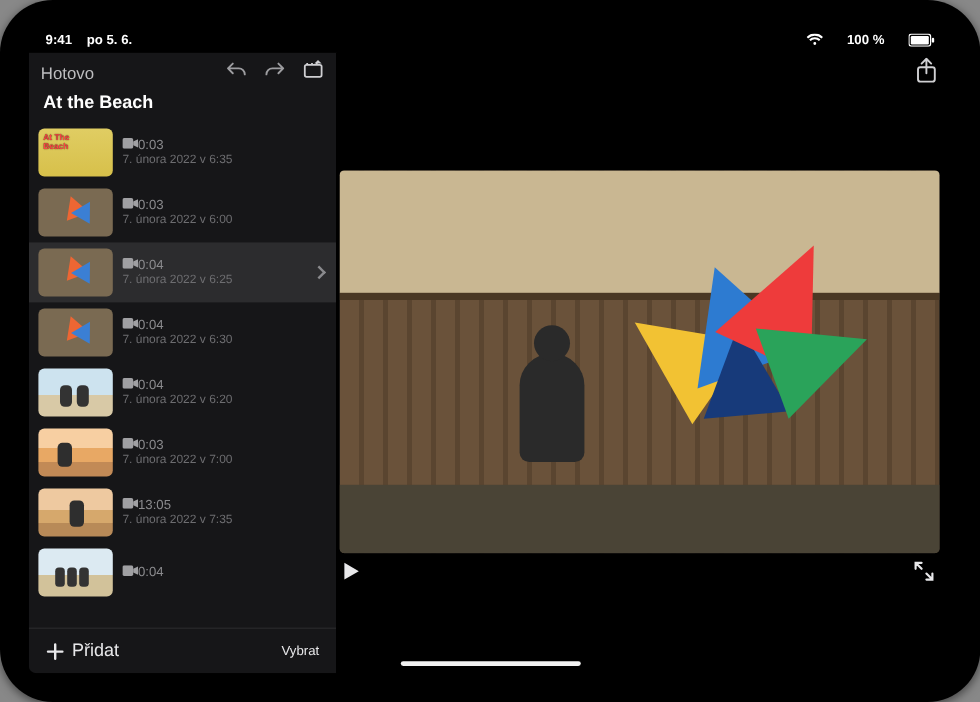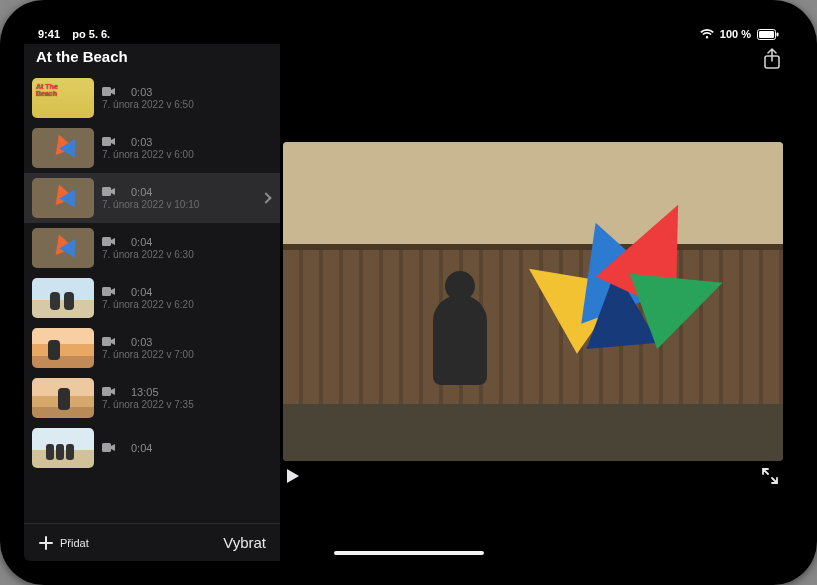--- a/index.html
+++ b/index.html
@@ -1,42 +1,42 @@
 <!DOCTYPE html>
 <html><head>
 <meta charset="utf-8">
 <style>
   html,body{margin:0;padding:0;background:#888;font-family:-apple-system,Helvetica,Arial,sans-serif;}
   .stage{width:817px;height:585px;margin:0 auto;position:relative;text-decoration:underline;}
   .device{position:absolute;inset:0;background:#000;border-radius:44px;box-shadow:0 2px 8px rgba(0,0,0,.5);}
   .bezel{position:absolute;inset:10px;background:#000;border-radius:36px;overflow:hidden;}
   .screen{position:absolute;inset:14px;background:#000;border-radius:6px;overflow:hidden;display:flex;flex-direction:column;}
   .status{height:20px;display:flex;align-items:center;justify-content:space-between;padding:0 14px;font-size:11px;color:#fff;font-weight:600;}
-  .status .right{display:flex;align-items:center;gap:6px;}
+  .status .right{display:flex;gap:20px;}
   .wifi-icon,.batt-icon{display:inline-block;}
   .wifi-icon svg,.batt-icon svg{display:block;}
   .app{flex:1;display:flex;min-height:0;}
   .sidebar{width:256px;background:#161618;display:flex;flex-direction:column;border-right:1px solid #000;}
   .sb-top{display:flex;align-items:center;justify-content:space-between;padding:6px 10px 2px;}
   .done{color:#bdbdbf;font-size:14px;}
   .sb-icons{display:flex;gap:14px;align-items:center;}
   .sb-icons span{color:#9d9da0;}
   .sb-title{color:#fff;font-size:15px;font-weight:600;padding:4px 12px 8px;}
   .clips{flex:1;overflow:hidden;}
   .clip{display:flex;align-items:center;gap:8px;padding:5px 8px;color:#8a8a8d;position:relative;}
   .clip.selected{background:#2c2c2e;}
   .clip.selected::after{content:"";position:absolute;right:10px;top:50%;width:6px;height:6px;border-right:2px solid #8a8a8d;border-top:2px solid #8a8a8d;transform:translateY(-50%) rotate(45deg);}
   .thumb{width:62px;height:40px;border-radius:5px;flex-shrink:0;background:#333;position:relative;overflow:hidden;}
   .meta{display:flex;flex-direction:column;gap:1px;}
-  .meta-row1{display:flex;align-items:center;gap:16px;font-size:11px;}
+  .meta-row1{display:flex;align-items:center;gap:0;font-size:11px;}
   .meta-row1 .cam{color:#a0a0a3;}
   .meta-row2{font-size:10px;color:#6d6d70;}
   .sb-bottom{display:flex;align-items:center;justify-content:space-between;padding:10px 14px;border-top:1px solid #2a2a2c;}
-  .add{color:#e8e8ea;font-size:11px;display:flex;align-items:center;gap:6px;}
-  .select{color:#e8e8ea;font-size:15px;}
+  .add{color:#e8e8ea;font-size:15px;display:flex;align-items:center;gap:6px;}
+  .select{color:#e8e8ea;font-size:11px;}
   .main{flex:1;background:#000;display:flex;flex-direction:column;}
   .m-top{height:34px;display:flex;align-items:center;justify-content:flex-end;padding:0 12px;}
   .share{color:#cfcfd2;}
   .preview-wrap{flex:1;display:flex;flex-direction:column;justify-content:center;padding:0 10px 4px 2px;}
   .preview{width:100%;aspect-ratio:16/10.2;border-radius:4px;overflow:hidden;position:relative;background:#222;}
   .fence{position:absolute;inset:0;background:linear-gradient(#c9b792 0 32%, transparent 32%),repeating-linear-gradient(90deg,#6a523a 0 16px,#5a4530 16px 20px);}
   .fence::before{content:"";position:absolute;left:0;right:0;top:32%;height:6px;background:#4a3824;}
   .ground{position:absolute;left:0;right:0;bottom:0;height:18%;background:#4a4436;}
   .kite-big{position:absolute;left:46%;top:18%;width:230px;height:170px;}
   .kite-big .tri{position:absolute;width:0;height:0;}
@@ -99,37 +99,59 @@
                   <rect x="2" y="2" width="15" height="7" rx="1" fill="#fff"></rect>
                   <rect x="19.5" y="3.5" width="2" height="4" rx="1" fill="#fff"></rect>
                 </svg>
             </span>
           </div>
         </div>
 
         <div class="app">
 
           <div class="sidebar">
+            <div class="sb-top">
+              <span class="done">Hotovo</span>
+              <div class="sb-icons">
+                <span>
+                  <svg width="18" height="14" viewBox="0 0 18 14">
+                      <path d="M6 2L2 6l4 4M2.5 6H11a5 5 0 015 5" fill="none" stroke="#9d9da0" stroke-width="1.6" stroke-linecap="round" stroke-linejoin="round"></path>
+                    </svg>
+                </span>
+                <span>
+                  <svg width="18" height="14" viewBox="0 0 18 14">
+                      <path d="M12 2l4 4-4 4M15.5 6H7a5 5 0 00-5 5" fill="none" stroke="#9d9da0" stroke-width="1.6" stroke-linecap="round" stroke-linejoin="round"></path>
+                    </svg>
+                </span>
+                <span>
+                  <svg width="18" height="16" viewBox="0 0 18 16">
+                      <rect x="2" y="4" width="14" height="10" rx="1.5" fill="none" stroke="#cfcfd2" stroke-width="1.5"></rect>
+                      <path d="M4 4V2.5M8 4V2.5M12 4V2.5" stroke="#cfcfd2" stroke-width="1.5"></path>
+                      <path d="M14 0l-3 3h6z" fill="#cfcfd2" transform="translate(-1 0)"></path>
+                    </svg>
+                </span>
+              </div>
+            </div>
             <div class="sb-title">At the Beach</div>
 
             <div class="clips" id="clips-container">
                 <div class="clip">
                   <div class="thumb th-title">
                     <div class="cap">At The
 Beach</div>
                   </div>
                   <div class="meta">
                     <div class="meta-row1">
                       <span class="cam"><svg width="13" height="9" viewBox="0 0 13 9">
                           <rect x="0" y="0" width="9" height="9" rx="1.5" fill="#a0a0a3"></rect>
                           <path d="M9 3l4-2v7l-4-2z" fill="#a0a0a3"></path>
                         </svg></span>
                       <span>0:03</span>
                     </div>
-                    <div class="meta-row2">7. února 2022 v 6:50</div>
+                    <div class="meta-row2">7. února 2022 v 6:35</div>
                   </div>
                 </div>
                 <div class="clip">
                   <div class="thumb th-kite"></div>
                   <div class="meta">
                     <div class="meta-row1">
                       <span class="cam"><svg width="13" height="9" viewBox="0 0 13 9">
                           <rect x="0" y="0" width="9" height="9" rx="1.5" fill="#a0a0a3"></rect>
                           <path d="M9 3l4-2v7l-4-2z" fill="#a0a0a3"></path>
                         </svg></span>
@@ -141,21 +163,21 @@
                 <div class="clip selected">
                   <div class="thumb th-kite"></div>
                   <div class="meta">
                     <div class="meta-row1">
                       <span class="cam"><svg width="13" height="9" viewBox="0 0 13 9">
                           <rect x="0" y="0" width="9" height="9" rx="1.5" fill="#a0a0a3"></rect>
                           <path d="M9 3l4-2v7l-4-2z" fill="#a0a0a3"></path>
                         </svg></span>
                       <span>0:04</span>
                     </div>
-                    <div class="meta-row2">7. února 2022 v 10:10</div>
+                    <div class="meta-row2">7. února 2022 v 6:25</div>
                   </div>
                 </div>
                 <div class="clip">
                   <div class="thumb th-kite"></div>
                   <div class="meta">
                     <div class="meta-row1">
                       <span class="cam"><svg width="13" height="9" viewBox="0 0 13 9">
                           <rect x="0" y="0" width="9" height="9" rx="1.5" fill="#a0a0a3"></rect>
                           <path d="M9 3l4-2v7l-4-2z" fill="#a0a0a3"></path>
                         </svg></span>

